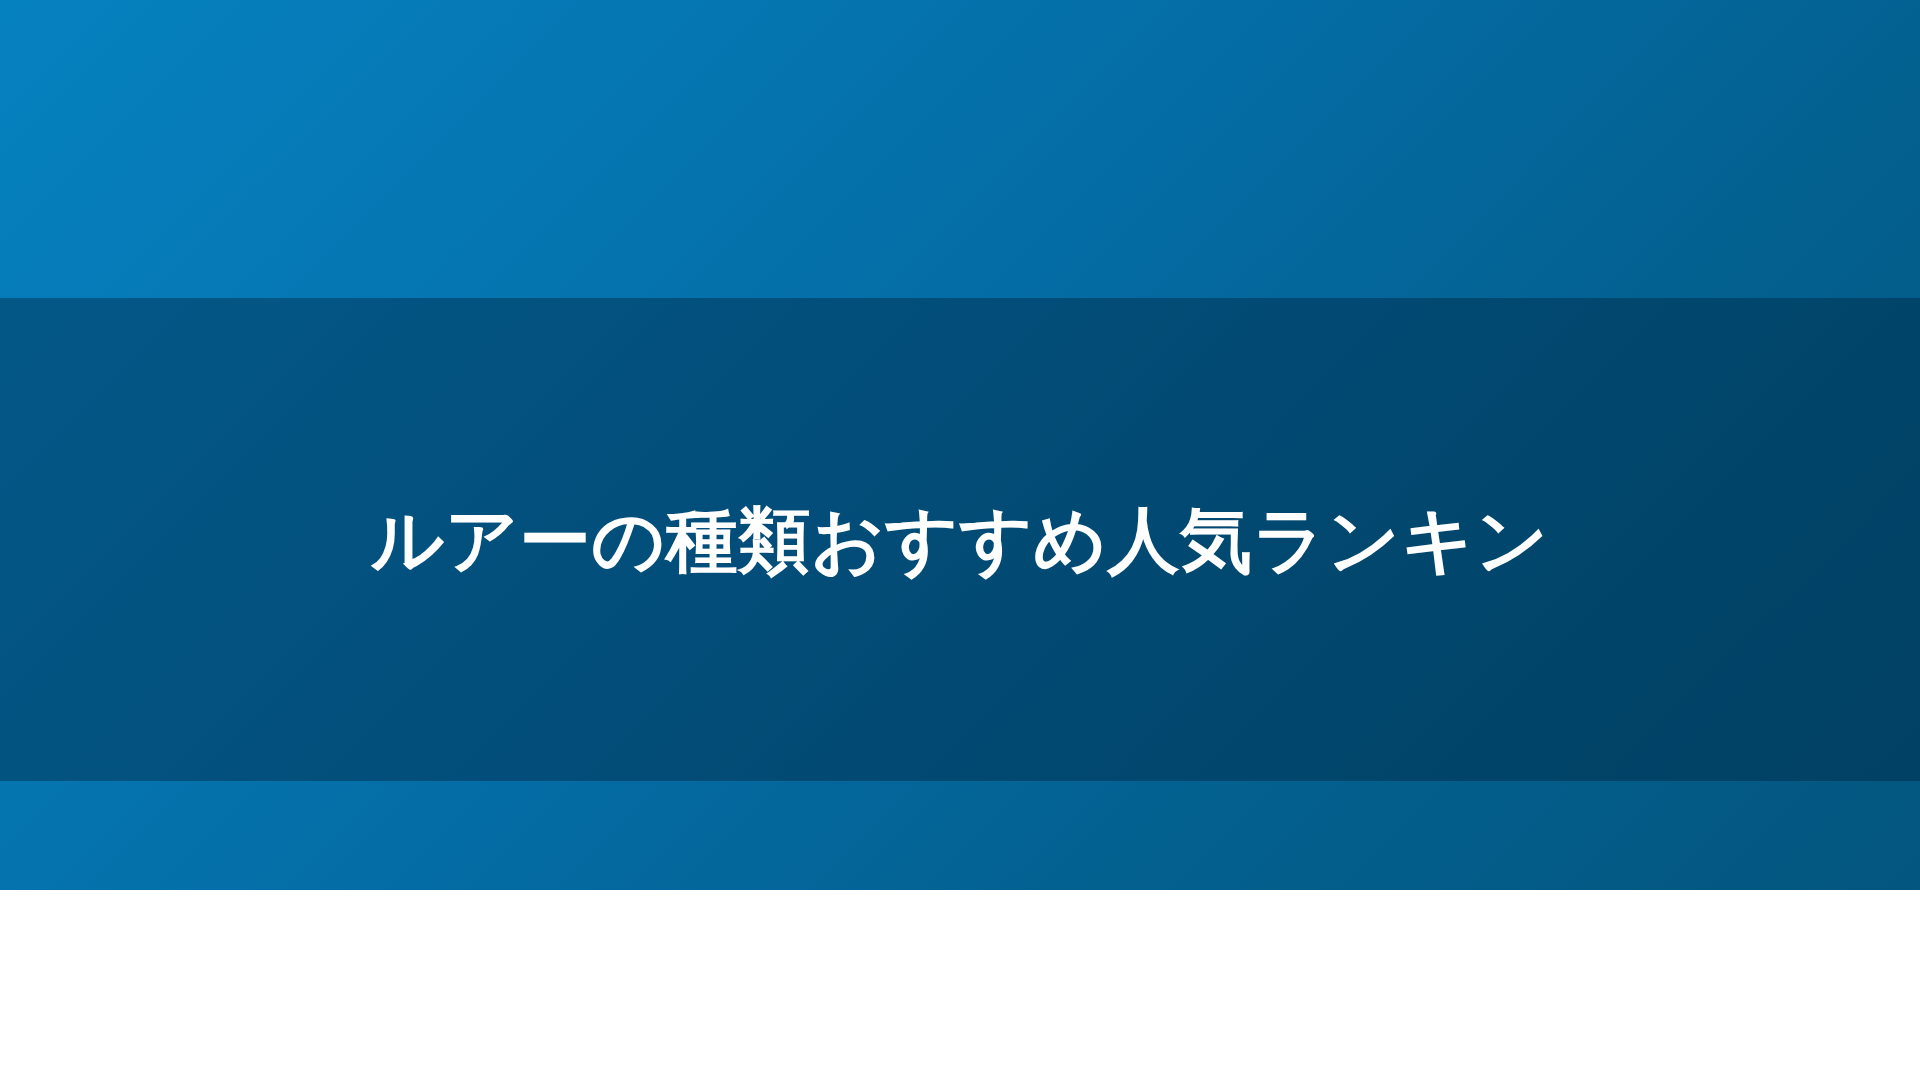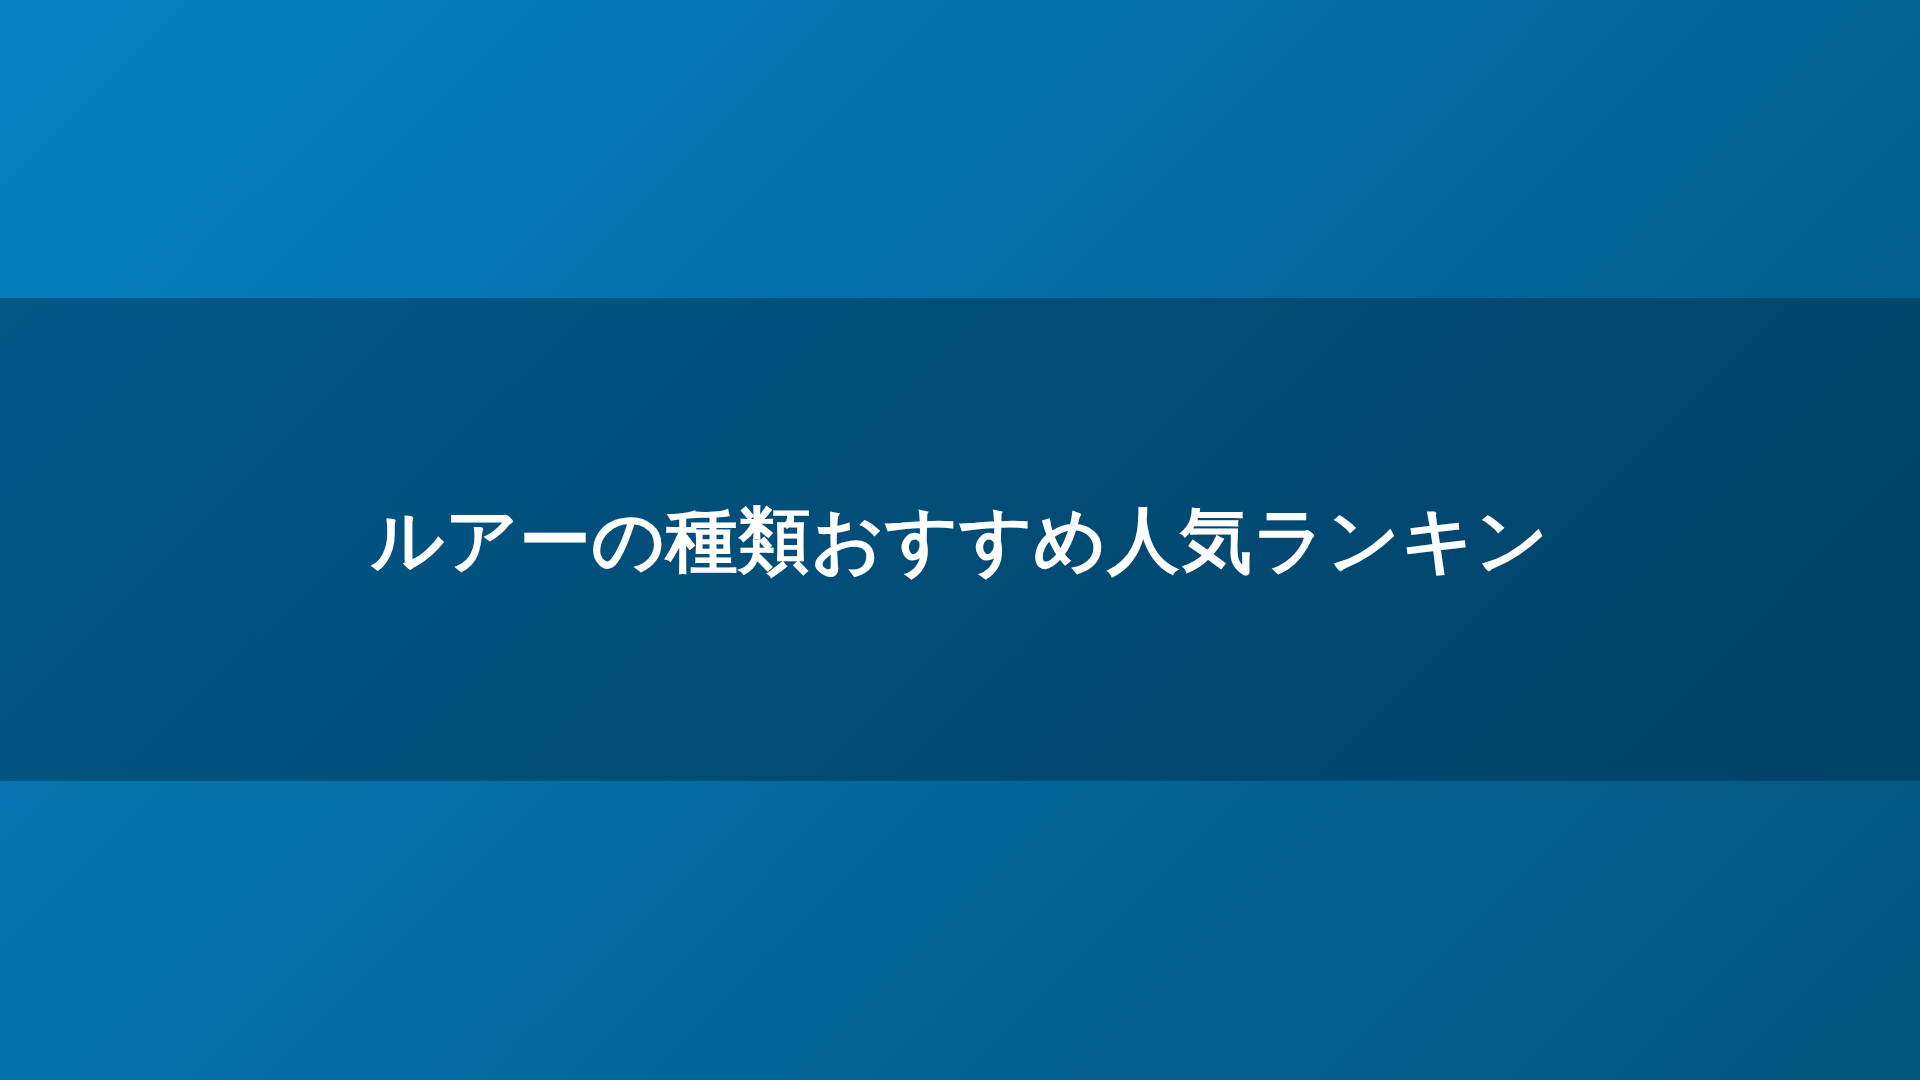--- a/index.html
+++ b/index.html
@@ -7,21 +7,21 @@
     padding: 0;
     background: #ffffff;
   }
   body {
     font-family: "DejaVu Sans", "Liberation Sans", sans-serif;
   }
 
   #banner {
     position: relative;
     width: 1920px;
-    height: 1080px;
+    height: 890px;
     overflow: hidden;
   }
 
   
   #bg-gradient {
     position: absolute;
     inset: 0;
     background: linear-gradient(135deg, #0681c0 0%, #0578b4 22%, #046ba3 48%, #03608f 72%, #03567f 100%);
   }
 

